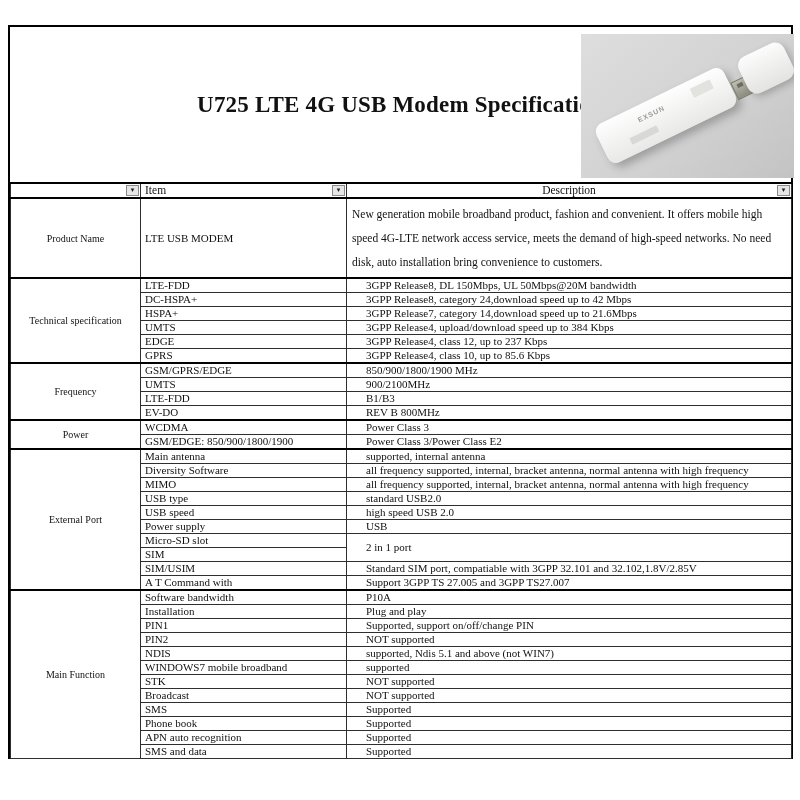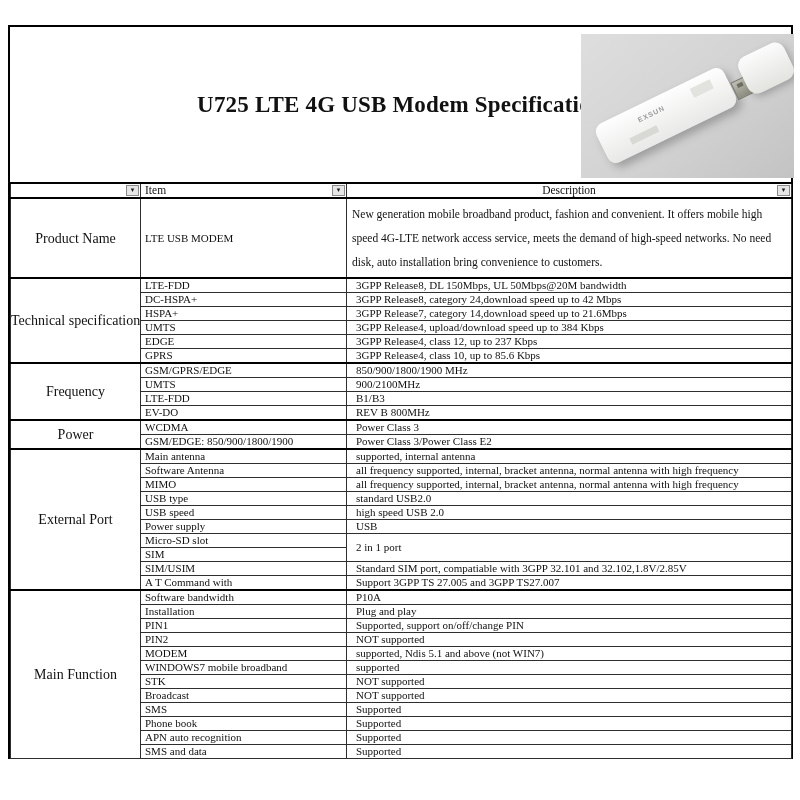--- a/index.html
+++ b/index.html
@@ -34,22 +34,22 @@
   thead tr{height:14px;}
   thead th{position:relative;border-top:2px solid #000;border-bottom:2px solid #000;font-size:11.5px;}
   th.h-item{padding-left:4px;}
   th.h-desc{text-align:center;padding-left:0;margin-top:36px;}
   .filter-btn{position:absolute;right:1px;top:1px;width:13px;height:11px;box-sizing:border-box;
     background:#e6e6e6;border:1px solid #8a8a8a;font-size:7px;line-height:9px;text-align:center;
     color:#222;cursor:pointer;font-family:"DejaVu Sans",sans-serif;}
   tbody tr{height:14px;}
   tbody tr.tall{height:62px;}
   tr.group-start td{border-top:2px solid #000;}
-  td.group-cell{text-align:center;font-size:14px;padding:0;}
-  td.desc-cell{padding-left:9px;}
+  td.group-cell{text-align:center;font-size:10px;padding:0;}
+  td.desc-cell{padding-left:19px;}
   td.desc-multi{white-space:normal;font-size:11.5px;line-height:24px;padding:3px 8px 3px 5px;}
 </style>
 </head>
 <body>
 
 <div class="canvas">
   <div class="sheet">
 
     <div class="title-area">
       <h1 class="page-title">U725 LTE 4G USB Modem Specification</h1>
@@ -141,21 +141,21 @@
           <tr>
             <td class="item-cell">GSM/EDGE: 850/900/1800/1900</td>
             <td class="desc-cell">Power Class 3/Power Class E2</td>
           </tr>
           <tr class="group-start">
             <td class="group-cell" rowspan="10">External Port</td>
             <td class="item-cell">Main antenna</td>
             <td class="desc-cell">supported, internal antenna</td>
           </tr>
           <tr>
-            <td class="item-cell">Software Antenna</td>
+            <td class="item-cell">Diversity Software</td>
             <td class="desc-cell">all frequency supported, internal, bracket antenna, normal antenna with high frequency</td>
           </tr>
           <tr>
             <td class="item-cell">MIMO</td>
             <td class="desc-cell">all frequency supported, internal, bracket antenna, normal antenna with high frequency</td>
           </tr>
           <tr>
             <td class="item-cell">USB type</td>
             <td class="desc-cell">standard USB2.0</td>
           </tr>
@@ -193,21 +193,21 @@
           </tr>
           <tr>
             <td class="item-cell">PIN1</td>
             <td class="desc-cell">Supported, support on/off/change PIN</td>
           </tr>
           <tr>
             <td class="item-cell">PIN2</td>
             <td class="desc-cell">NOT supported</td>
           </tr>
           <tr>
-            <td class="item-cell">MODEM</td>
+            <td class="item-cell">NDIS</td>
             <td class="desc-cell">supported, Ndis 5.1 and above (not WIN7)</td>
           </tr>
           <tr>
             <td class="item-cell">WINDOWS7 mobile broadband</td>
             <td class="desc-cell">supported</td>
           </tr>
           <tr>
             <td class="item-cell">STK</td>
             <td class="desc-cell">NOT supported</td>
           </tr>

